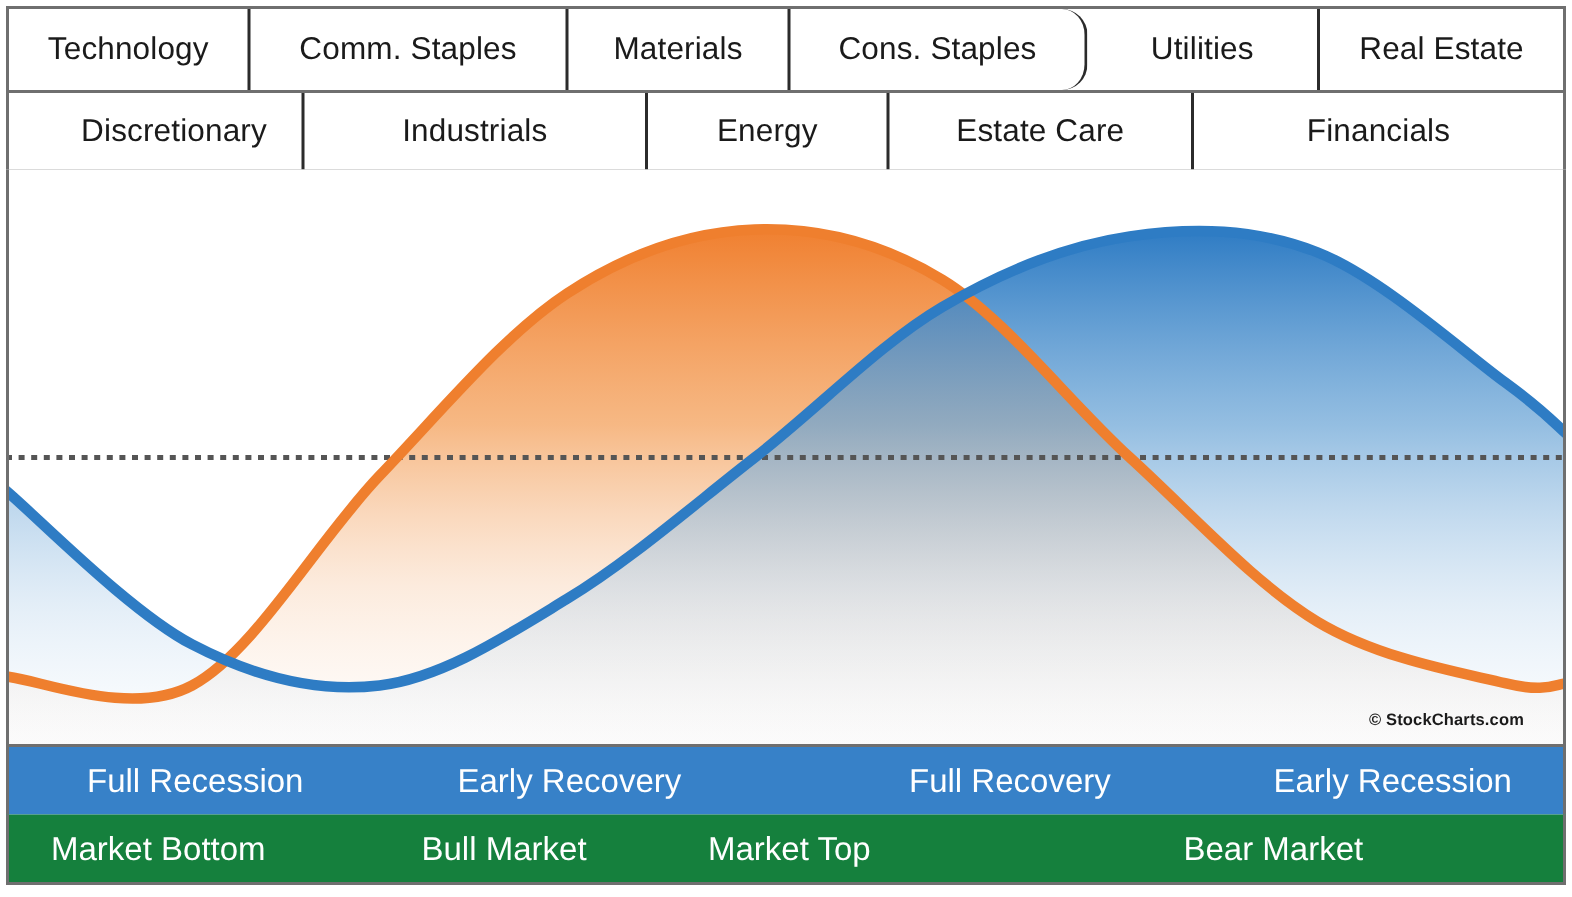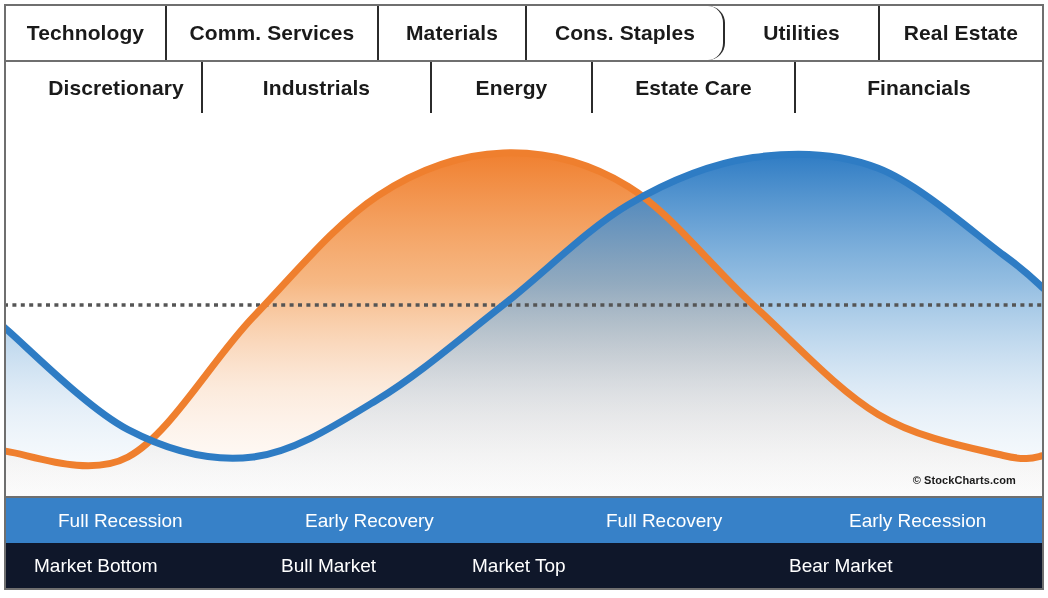--- a/index.html
+++ b/index.html
@@ -18,21 +18,20 @@
   
   .sector-rows{
     position:absolute;left:4px;top:4px;width:1040px;
   }
   .sector-row{
     display:flex;
     width:1040px;
     box-sizing:border-box;
     border:2px solid #6f6f6f;
     background:#ffffff;
-    font-weight:bold;
   }
   .sector-row.row-top{height:58px;}
   .sector-row.row-bottom{height:53px;border-top:none;}
   .sector-cell{
     box-sizing:border-box;
     display:flex;align-items:center;justify-content:center;
     border-right:2px solid #2b2b2b;
     font-size:21px;
     color:#1a1a1a;
     letter-spacing:.1px;
@@ -67,44 +66,44 @@
   
   .phase-bars{
     position:absolute;left:4px;top:498px;width:1040px;
   }
   .phase-bar{
     position:relative;
     width:1040px;height:45px;
     box-sizing:border-box;
   }
   .phase-bar.economic{background:#3781c8;}
-  .phase-bar.market{background:#0f172a;height:47px;border-bottom:2px solid #6f6f6f;
+  .phase-bar.market{background:#15803d;height:47px;border-bottom:2px solid #6f6f6f;
                     border-left:2px solid #6f6f6f;border-right:2px solid #6f6f6f;}
   .phase-bar.economic{border-left:2px solid #6f6f6f;border-right:2px solid #6f6f6f;}
   .phase-label{
     position:absolute;
     top:50%;
     transform:translateY(-50%);
-    font-size:19px;
+    font-size:22px;
     color:#ffffff;
     white-space:nowrap;
   }
 </style>
 </head>
 <body>
 
 <div class="sector-rotation-graphic">
 
   <div class="sector-rows">
     <div class="sector-row row-top" id="sector-row-top">
         <div class="sector-cell" style="width: 161px;">
           <span>Technology</span>
         </div>
         <div class="sector-cell" style="width: 212px;">
-          <span>Comm. Services</span>
+          <span>Comm. Staples</span>
         </div>
         <div class="sector-cell" style="width: 148px;">
           <span>Materials</span>
         </div>
         <div class="sector-cell" style="width: 198px; border-radius: 17px;">
           <span>Cons. Staples</span>
         </div>
         <div class="sector-cell" style="width: 155px;">
           <span>Utilities</span>
         </div>

